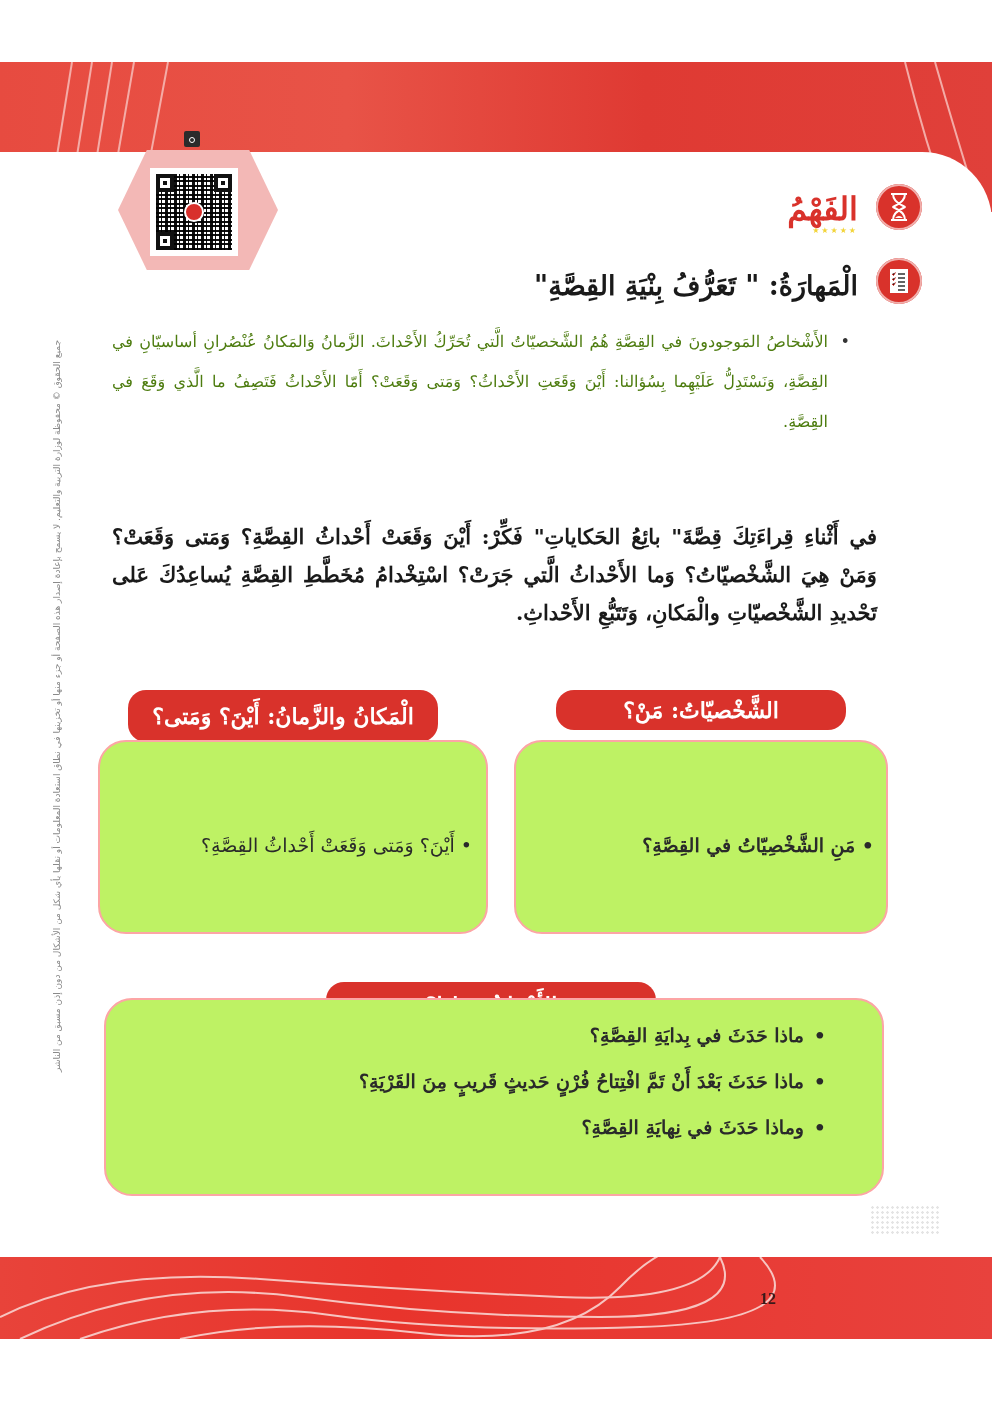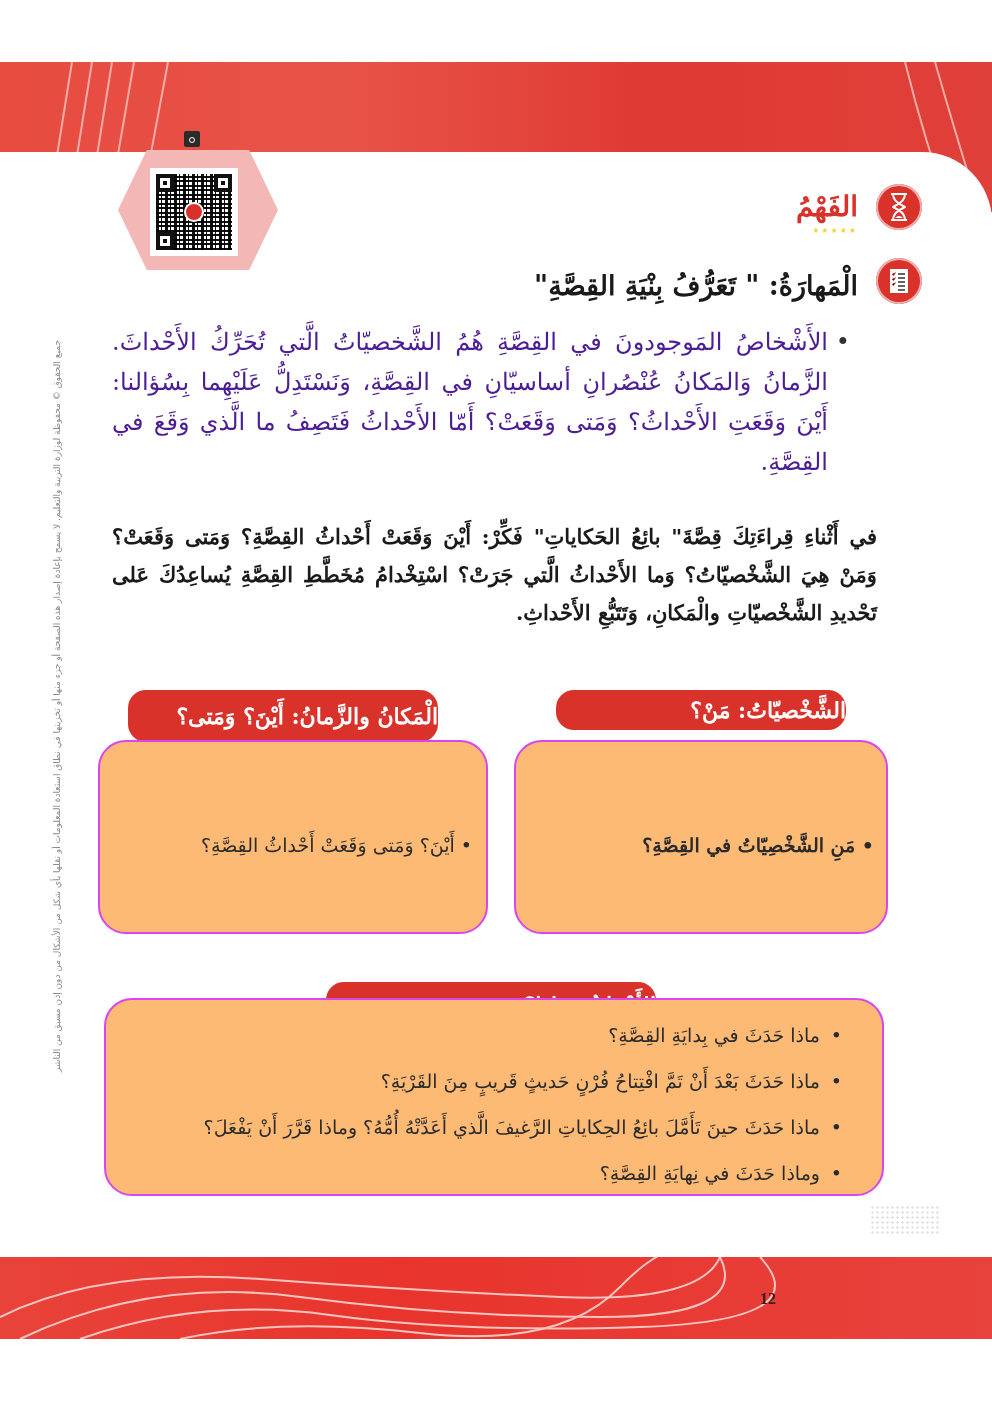--- a/index.html
+++ b/index.html
@@ -50,43 +50,43 @@
   .qr-center { position:absolute; left:28px; top:28px; width:20px; height:20px; border-radius:50%; background:#d8312c; border:2px solid #fff; box-sizing:border-box; }
   .video-badge { position:absolute; left:184px; top:131px; width:16px; height:16px; background:#2b2b2b; border-radius:2px; }
   .video-badge::after { content:""; position:absolute; left:5px; top:6px; width:6px; height:6px; border-radius:50%; border:1px solid #fff; box-sizing:border-box;}
 
   .round-icon {
     position:absolute; width:46px; height:46px; border-radius:50%; background:#d9322b;
     box-shadow: 0 0 0 2px #f0b0ad inset;
     display:flex; align-items:center; justify-content:center; color:#fff;
   }
   .section-title {
-    position:absolute; right:134px; top:190px; font-size:28px; font-weight:bold; color:#d9322b; direction:rtl;
+    position:absolute; right:134px; top:190px; font-size:32px; font-weight:bold; color:#d9322b; direction:rtl;
   }
   .stars { position:absolute; right:134px; top:226px; font-size:8px; color:#f2d43a; letter-spacing:2px; }
   .skill-title {
     position:absolute; right:134px; top:270px; font-size:27px; font-weight:bold; color:#1a1a1a; direction:rtl;
   }
   .body-text {
-    position:absolute; left:112px; width:740px; direction:rtl; text-align:justify; color:#4c1d95; font-size:24px; line-height:40px;
+    position:absolute; left:112px; width:740px; direction:rtl; text-align:justify; color:#4d7c0f; font-size:16px; line-height:40px;
   }
   .body-text ul { margin:0; padding:0 24px 0 0; list-style:none; }
   .body-text li { position:relative; }
   .body-text li::before { content:"•"; position:absolute; right:-22px; color:#333; }
   .bold-para {
     position:absolute; left:112px; width:765px; top:518px; direction:rtl; text-align:justify; color:#1a1a1a;
     font-size:21px; font-weight:bold; line-height:38px;
   }
   .tab {
     position:absolute; background:#d9322b; color:#fff; font-weight:bold; font-size:22px;
     border-top-left-radius:18px; border-top-right-radius:18px; border-bottom-left-radius:18px; border-bottom-right-radius:18px;
-    display:flex; align-items:center; direction:rtl;
+    display:flex; align-items:center; justify-content:center; direction:rtl;
   }
   .box {
-    position:absolute; border:2px solid #d946ef; border-radius:28px; background:#fdba74;
+    position:absolute; border:2px solid #fca5a5; border-radius:28px; background:#bef264;
     direction:rtl; color:#2a2a2a; font-size:19px;
   }
   .box .item { position:absolute; white-space:nowrap; }
   .events-list { list-style:none; margin:0; padding:0; }
   .events-list li { height:46px; line-height:46px; position:relative; padding-right:22px; }
   .events-list li::before { content:"•"; position:absolute; right:0; }
   .braille { position:absolute; left:870px; top:1205px; width:70px; height:30px;
     background: radial-gradient(circle, #d8d8d8 1px, transparent 1.5px) 0 0/5px 5px; opacity:.7; }
 </style>
 </head>
@@ -172,24 +172,23 @@
 <div class="box" style="left:98px;top:740px;width:386px;height:190px;">
   <div class="item" style="right:14px;top:92px;">
     <span>• </span><span>أَيْنَ؟ وَمَتى وَقَعَتْ أَحْداثُ القِصَّةِ؟</span>
   </div>
 </div>
 
 <div class="tab" style="left:326px;top:982px;width:330px;height:46px;border-bottom-left-radius:0;border-bottom-right-radius:0;">
   <span>الأَحْداثُ: ماذا؟</span>
 </div>
 <div class="box" style="left:104px;top:998px;width:776px;height:194px;">
-  <ul class="events-list" style="position:absolute;right:40px;top:12px;">
+  <ul class="events-list" style="position:absolute;right:56px;top:12px;font-weight:bold;">
     <li>ماذا حَدَثَ في بِدايَةِ القِصَّةِ؟</li>
     <li>ماذا حَدَثَ بَعْدَ أَنْ تَمَّ افْتِتاحُ فُرْنٍ حَديثٍ قَريبٍ مِنَ القَرْيَةِ؟</li>
-    <li>ماذا حَدَثَ حينَ تَأَمَّلَ بائِعُ الحِكاياتِ الرَّغيفَ الَّذي أَعَدَّتْهُ أُمُّهُ؟ وماذا قَرَّرَ أَنْ يَفْعَلَ؟</li>
     <li>وماذا حَدَثَ في نِهايَةِ القِصَّةِ؟</li>
   </ul>
 </div>
 
 <div class="braille"></div>
 
 <div class="bottom-band">
   <svg width="992" height="82">
     <g stroke="#f7c4c0" stroke-width="2" fill="none">
       <path d="M0 60 Q100 10 260 22 T560 40 T720 0"></path>

